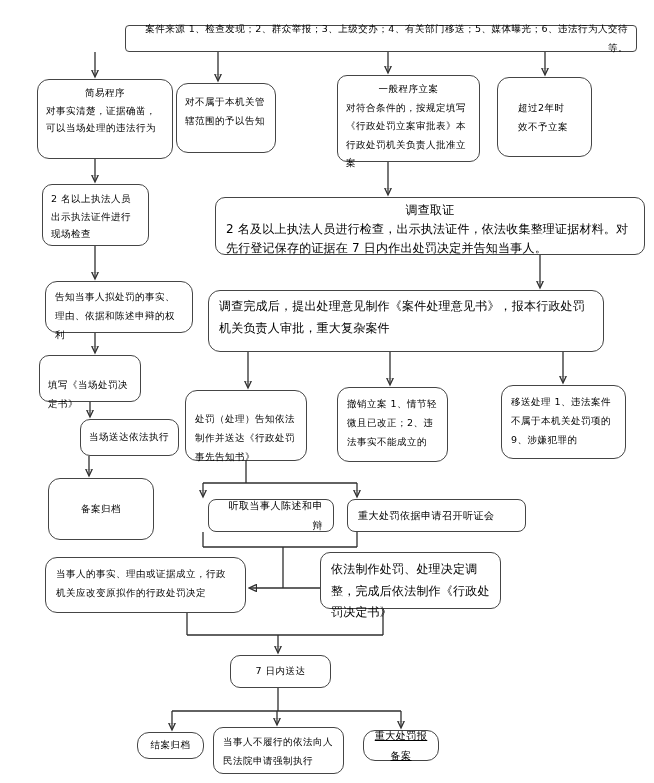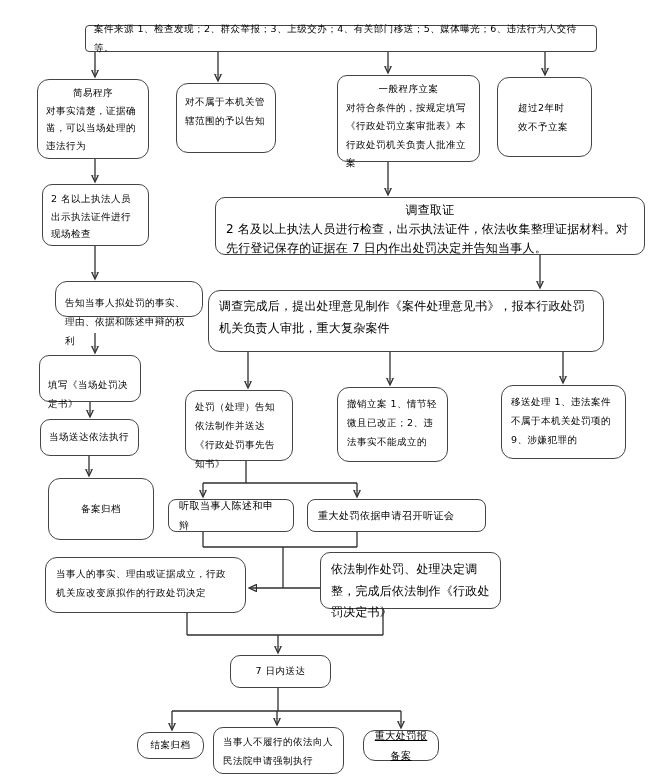--- a/index.html
+++ b/index.html
@@ -12,21 +12,21 @@
     position:absolute;box-sizing:border-box;background:#fff;
     border:1.4px solid #454545;border-radius:12px;
     font-size:9.5px;line-height:1.95;padding:5px 8px;color:#000;
     letter-spacing:0.5px;
   }
   .node .ttl{display:block;text-align:center;}
   .sq{border-radius:4px;}
   .r6{border-radius:12px;}
   .r10{border-radius:10px;}
   .c{display:flex;align-items:center;justify-content:center;text-align:center;padding:0 6px;}
-  .cl{display:flex;align-items:center;text-align:left;}
+  .cl{display:flex;align-items:center;text-align:right;margin-left:40px;}
   .lg{font-size:12px;line-height:1.6;letter-spacing:0.2px;}
   .md{font-size:10px;}
   .lh18{line-height:1.85;}
   .lh20{line-height:2.0;}
   svg.connectors{position:absolute;left:0;top:0;width:654px;height:783px;pointer-events:none;}
   svg.connectors path{stroke:#2f2f2f;stroke-width:1.3;fill:none;}
 </style>
 </head>
 <body>
 
@@ -59,49 +59,49 @@
     <path d="M357,483 V496" marker-end="url(#arr)"></path>
     <path d="M320,588 H250" marker-end="url(#arr)"></path>
     <path d="M278,635 V652" marker-end="url(#arr)"></path>
     <path d="M172,711 V729" marker-end="url(#arr)"></path>
     <path d="M277,711 V724" marker-end="url(#arr)"></path>
     <path d="M401,711 V727" marker-end="url(#arr)"></path>
   </svg>
 
   <div class="node sq cl" style="left:85px;top:25px;width:512px;height:27px;">案件来源 1、检查发现；2、群众举报；3、上级交办；4、有关部门移送；5、媒体曝光；6、违法行为人交待等。</div>
 
-  <div class="node lh18" style="left:37px;top:79px;width:112px;height:80px;padding:4px 8px;">
+  <div class="node lh18" style="left:37px;top:79px;width:136px;height:80px;padding:4px 8px;">
     <span class="ttl">简易程序</span><span>对事实清楚，证据确凿，可以当场处理的违法行为</span>
   </div>
 
   <div class="node lh20" style="left:176px;top:83px;width:100px;height:70px;padding:8px;">对不属于本机关管辖范围的予以告知</div>
 
   <div class="node r10" style="left:337px;top:75px;width:143px;height:87px;padding:4px 8px;line-height:1.95;">
     <span class="ttl">一般程序立案</span><span>对符合条件的，按规定填写《行政处罚立案审批表》本行政处罚机关负责人批准立案</span>
   </div>
 
   <div class="node lh20" style="left:497px;top:77px;width:95px;height:80px;padding:20px;">超过2年时效不予立案</div>
 
   <div class="node r10 lh18" style="left:42px;top:184px;width:107px;height:62px;">2 名以上执法人员出示执法证件进行现场检查</div>
 
   <div class="node r10 lg" style="left:215px;top:197px;width:430px;height:58px;padding:3px 10px;">
     <span class="ttl">调查取证</span><span>2 名及以上执法人员进行检查，出示执法证件，依法收集整理证据材料。对先行登记保存的证据在 7 日内作出处罚决定并告知当事人。</span>
   </div>
 
-  <div class="node lh20" style="left:55px;top:281px;width:148px;height:36px;padding:11px 9px;">告知当事人拟处罚的事实、理由、依据和陈述申辩的权利</div>
+  <div class="node lh20" style="left:45px;top:281px;width:148px;height:52px;padding:5px 9px;">告知当事人拟处罚的事实、理由、依据和陈述申辩的权利</div>
 
   <div class="node lg" style="left:208px;top:290px;width:396px;height:62px;padding:5px 10px;line-height:1.8;">调查完成后，提出处理意见制作《案件处理意见书》，报本行政处罚机关负责人审批，重大复杂案件</div>
 
   <div class="node r10" style="left:39px;top:355px;width:102px;height:47px;padding:20px 8px;">填写《当场处罚决定书》</div>
 
   <div class="node r10 cl" style="left:40px;top:419px;width:99px;height:37px;padding:0 8px;">当场送达依法执行</div>
 
   <div class="node c" style="left:48px;top:478px;width:106px;height:62px;">备案归档</div>
 
-  <div class="node lh20" style="left:185px;top:390px;width:108px;height:71px;padding:6px 9px;">处罚（处理）告知依法制作并送达《行政处罚事先告知书》</div>
+  <div class="node lh20" style="left:185px;top:390px;width:122px;height:71px;padding:18px 9px;">处罚（处理）告知依法制作并送达《行政处罚事先告知书》</div>
 
   <div class="node lh20" style="left:337px;top:387px;width:111px;height:75px;padding:6px 9px;">撤销立案 1、情节轻微且已改正；2、违法事实不能成立的</div>
 
   <div class="node lh20" style="left:501px;top:385px;width:125px;height:74px;padding:6px 9px;">移送处理 1、违法案件不属于本机关处罚项的 9、涉嫌犯罪的</div>
 
   <div class="node md cl" style="left:168px;top:499px;width:126px;height:33px;padding:0 10px;border-radius:8px;">听取当事人陈述和申辩</div>
 
   <div class="node md cl" style="left:307px;top:499px;width:179px;height:33px;padding:0 10px;border-radius:8px;">重大处罚依据申请召开听证会</div>
 
   <div class="node lh20" style="left:45px;top:557px;width:201px;height:56px;padding:6px 10px;">当事人的事实、理由或证据成立，行政机关应改变原拟作的行政处罚决定</div>

